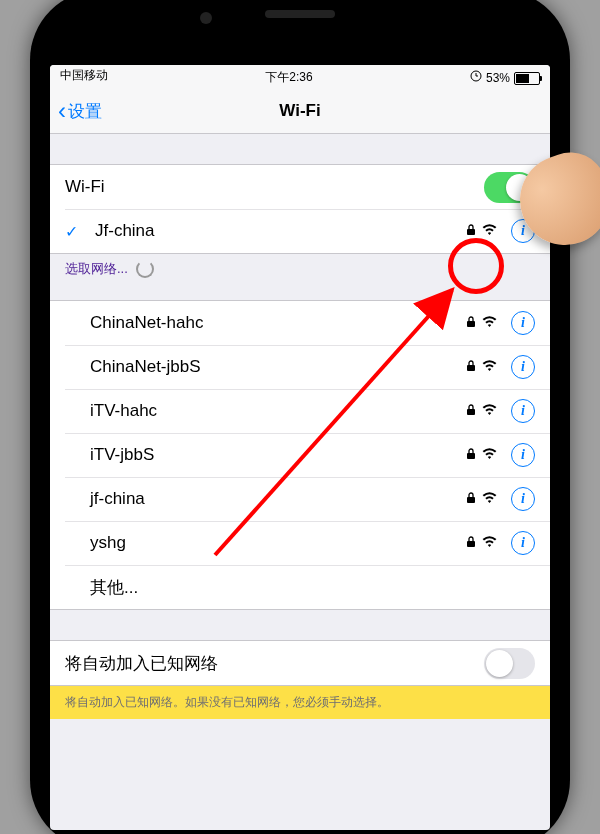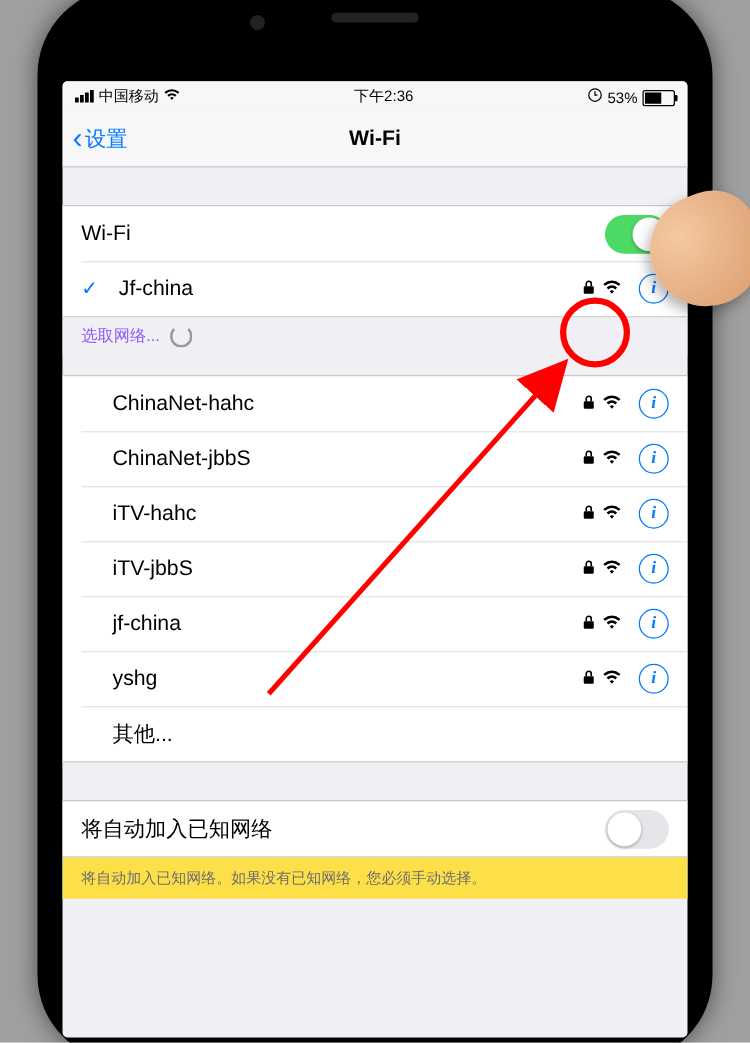--- a/index.html
+++ b/index.html
@@ -59,21 +59,21 @@
   .status-bar {
     height: 20px;
     background: #f7f7f8;
     display: flex;
     align-items: center;
     justify-content: space-between;
     padding: 2px 10px;
     font-size: 12px;
     color: #000;
   }
-  .status-left { display: flex; align-items: center; gap: 4px; }
+  .status-left { display: flex; gap: 4px; flex-direction: column; }
   .status-right { display: flex; align-items: flex-end; gap: 4px; }
   .signal-bars {
     display: inline-flex;
     align-items: flex-end;
     gap: 1px;
   }
   .signal-bars span {
     width: 3px;
     background: #000;
     display: inline-block;
@@ -225,21 +225,21 @@
     align-items: center;
     justify-content: center;
     font-size: 14px;
     font-family: Georgia, serif;
     font-style: italic;
     font-weight: bold;
     margin-left: 8px;
   }
   .section-header {
     font-size: 13px;
-    color: #8b5cf6;
+    color: #4c1d95;
     padding: 6px 15px;
     background: #efeff4;
     display: flex;
     align-items: center;
     gap: 8px;
   }
   .spinner {
     width: 14px;
     height: 14px;
     border: 2px solid #999;

